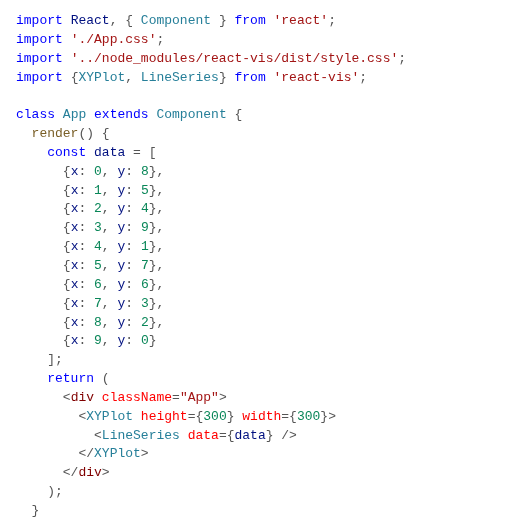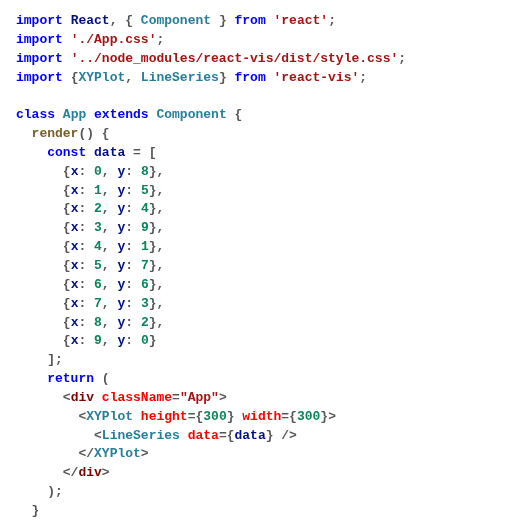--- a/index.html
+++ b/index.html
@@ -10,21 +10,20 @@
       line-height: 1.45;
       background: #ffffff;
       color: #555;
       width: 505px;
       box-sizing: border-box;
     }
     pre {
       margin: 0;
       white-space: pre;
       font-family: inherit;
-      font-weight: bold;
     }
     .kw { color: #0000ff; }
     .cls { color: #267f99; }
     .fn { color: #795e26; }
     .str { color: #a31515; }
     .num { color: #098658; }
     .pun { color: #555; }
     .tag { color: #800000; }
     .jsxattr { color: #ff0000; }
     .prop { color: #001080; }

